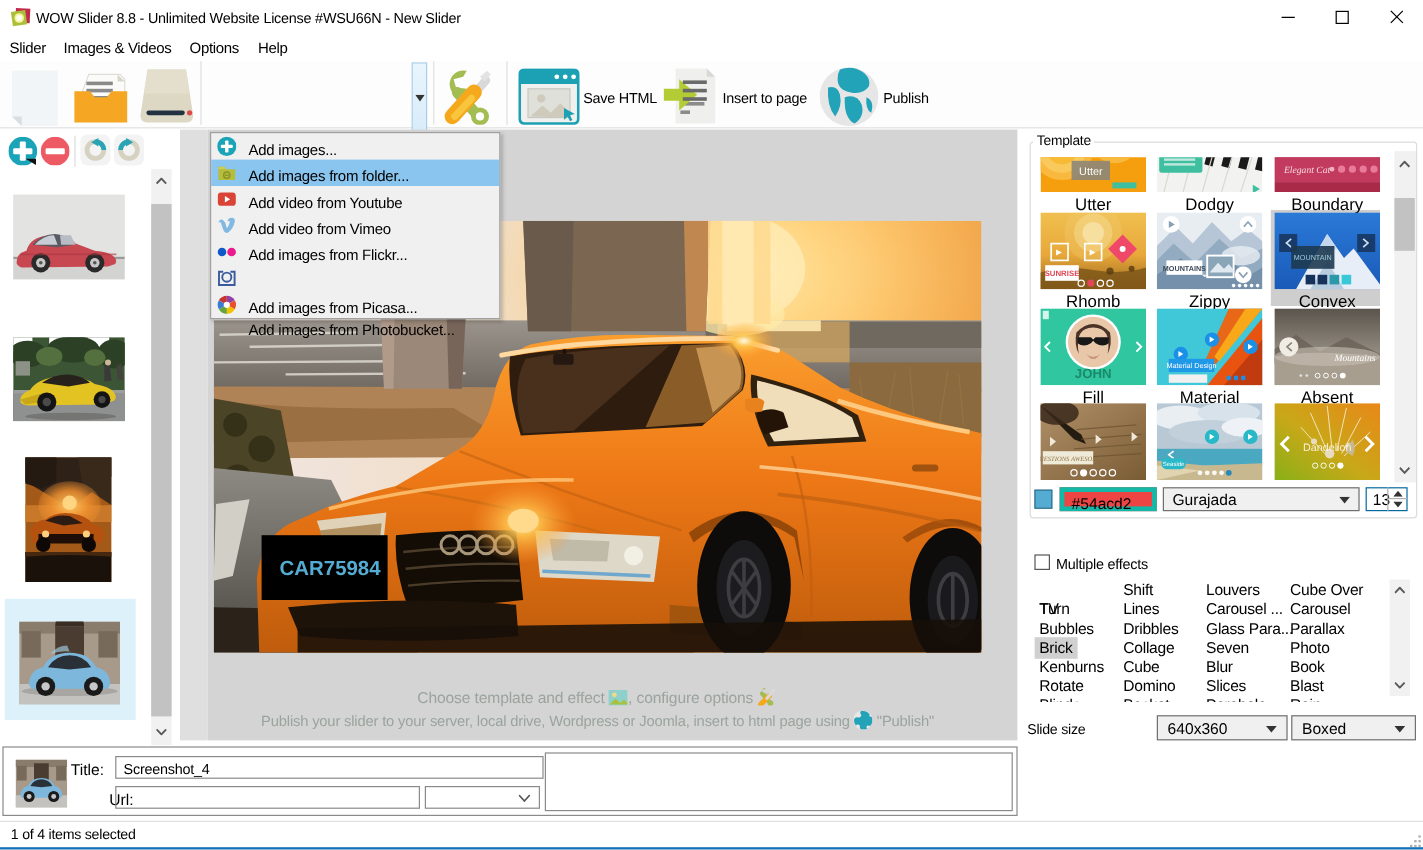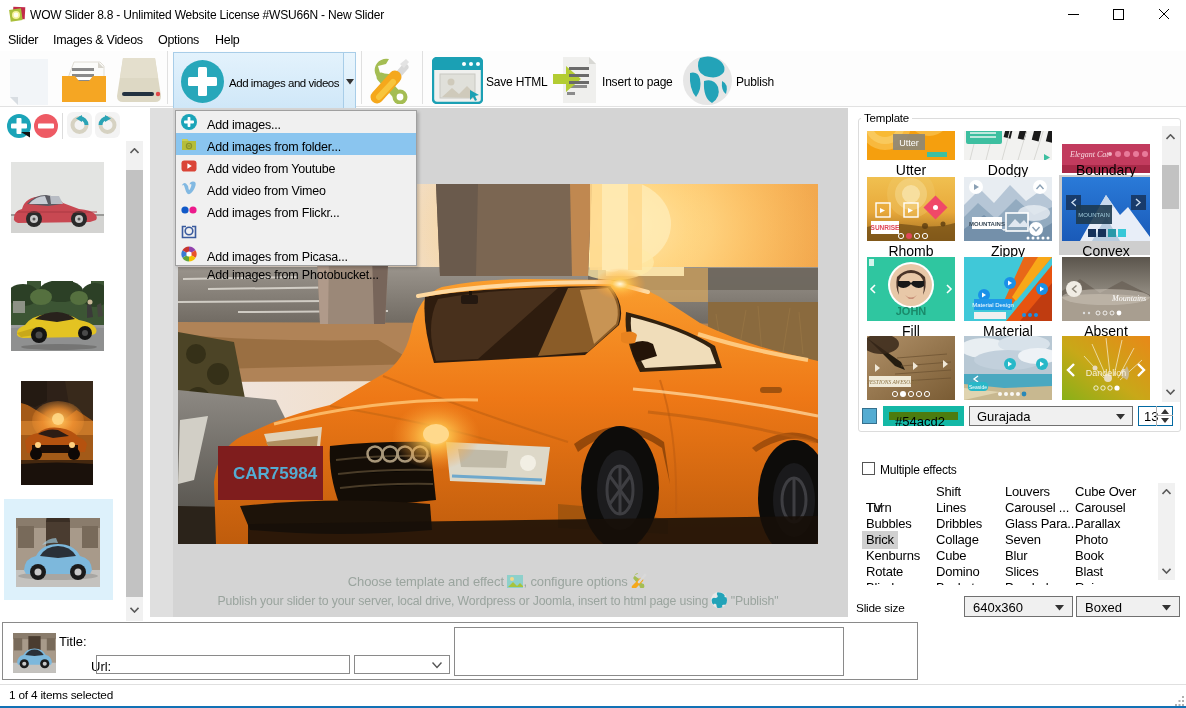--- a/index.html
+++ b/index.html
@@ -50,28 +50,20 @@
   </svg>
 
   <svg class="abs" style="left:115px;top:5px;" width="48" height="49" viewBox="0 0 48 49">
     <path d="M8 2 h32 l6 38 q0 6 -6 6 h-32 q-6 0 -6-6 z" fill="#ddd8c4"></path>
     <path d="M8 2 h32 l3 20 h-38 z" fill="#e4dfcd"></path>
     <rect x="7" y="36" width="32" height="4" rx="2" fill="#233240"></rect>
     <circle cx="43" cy="38" r="2.2" fill="#e04848"></circle>
   </svg>
   <div class="abs" style="left:167px;top:0px;width:1px;height:53px;background:#e0e0e0;"></div>
 
-  <div class="abs" style="left:173px;top:1px;width:170px;height:58px;background:linear-gradient(#e3f2fc,#cfe7f8);border:1px solid #a8cde8;border-right:none;">
-    <svg class="abs" style="left:7px;top:7px;" width="43" height="43" viewBox="0 0 43 43">
-      <circle cx="21.5" cy="21.5" r="21.5" fill="#27a7ba"></circle>
-      <rect x="17" y="7" width="9" height="29" rx="1.5" fill="#fff"></rect>
-      <rect x="7" y="17" width="29" height="9" rx="1.5" fill="#fff"></rect>
-    </svg>
-    <span class="abs" style="left:55px;top:24px;font-size:11.5px;letter-spacing:-0.45px;color:#000;white-space:nowrap;">Add images and videos</span>
-  </div>
   <div class="abs" style="left:343px;top:1px;width:13px;height:58px;background:linear-gradient(#e9f5fd,#d8ecf9);border:1px solid #a8cde8;">
     <svg class="abs" style="left:2px;top:26px;" width="8" height="6" viewBox="0 0 8 6">
         <path d="M0 0 h8 l-4 5.5 z" fill="#333"></path>
       </svg>
   </div>
   <div class="abs" style="left:361px;top:0px;width:1px;height:53px;background:#e0e0e0;"></div>
 
   <svg class="abs" style="left:367px;top:6px;" width="46" height="47" viewBox="0 0 46 47">
     <path d="M30 38 L14 20" stroke="#a4bd53" stroke-width="9" stroke-linecap="round"></path>
     <circle cx="33" cy="40" r="7.5" fill="#a4bd53"></circle>
@@ -410,21 +402,21 @@
     <rect x="582" y="203" width="22" height="6" rx="3" fill="#a0520e"></rect>
 
     <ellipse cx="258" cy="252" rx="44" ry="34" fill="url(#glare)"></ellipse>
     <ellipse cx="258" cy="250" rx="13" ry="10" fill="#ffd98c"></ellipse>
     <ellipse cx="442" cy="100" rx="26" ry="16" fill="url(#glare)"></ellipse>
 
     <path d="M70 340 L640 332 L640 360 L70 360 z" fill="#170f08" opacity="0.88"></path>
   </svg>
   </div>
 
-  <div class="abs" style="left:45px;top:338px;width:105px;height:54px;background:#7f1d1d;">
+  <div class="abs" style="left:45px;top:338px;width:105px;height:54px;background:#000000;">
     <span style="position:absolute;left:15px;top:18px;font-size:17px;font-weight:bold;color:#54acd2;">CAR75984</span>
   </div>
 
   <div class="abs" style="left:5px;top:484px;width:640px;text-align:center;font-size:12.3px;letter-spacing:-0.15px;color:#9aa49e;">Publish your slider to your server, local drive, Wordpress or Joomla, insert to html page using <svg style="vertical-align:-3px" width="16" height="16" viewBox="0 0 49 49">
         <circle cx="24.5" cy="24.5" r="24.5" fill="#e8e8e8"></circle>
         <path d="M20 1 q-4 5 -1 8 q3 3 1 6 q-3 4 -8 3 q-5-1 -8 2 q-2 3 -2 5 q0 8 5 14 q2-4 6-3 q5 1 4 6 q0 3 2 6 q3 1 6 1 q6 0 11-3 q-3-2 -2-5 q2-3 5-2 q4 1 6-1 q4-5 4-13 q0-5 -2-9 q-3 1 -5-1 q-2-3 0-5 q-4-6 -11-8 q-4-1 -11-1 z" fill="#23a3b8"></path>
       </svg> "Publish"</div>
   <div class="abs" style="left:5px;top:465px;width:640px;text-align:center;font-size:13px;letter-spacing:-0.1px;color:#9aa49e;">Choose template and effect <svg style="vertical-align:-2px" width="16" height="13" viewBox="0 0 16 13">
         <rect width="16" height="13" fill="#8ed0cb"></rect>
         <circle cx="5" cy="4" r="2" fill="#f2d98a"></circle>
@@ -481,21 +473,21 @@
             <line x1="54" y1="64" x2="70" y2="10"></line>
             <line x1="70" y1="64" x2="86" y2="14"></line>
           </g>
         <rect x="2" y="24" width="36" height="24" rx="2" fill="#3dbfa0"></rect>
         <rect x="6" y="30" width="22" height="3" fill="#e8f8f4"></rect>
           <rect x="6" y="36" width="26" height="2" fill="#bfe8de"></rect>
           <rect x="6" y="40" width="26" height="2" fill="#bfe8de"></rect>
         <path d="M80 58 l6 3.5 -6 3.5 z" fill="#3dbfa0"></path>
       </svg>
     </div>
-    <div class="abs" style="left:202px;top:20px;width:98px;height:29px;overflow:hidden;">
+    <div class="abs" style="left:202px;top:7px;width:98px;height:29px;overflow:hidden;">
       <svg class="abs" style="left:0;top:-35px;" width="88" height="64" viewBox="0 0 88 64">
         <rect width="88" height="64" fill="#c05a74"></rect>
         <rect x="0" y="0" width="88" height="34" fill="#c893a0"></rect>
         <ellipse cx="28" cy="14" rx="22" ry="12" fill="#e8ccd2"></ellipse>
           <ellipse cx="60" cy="20" rx="18" ry="10" fill="#b06a7c"></ellipse>
         <rect x="40" y="0" width="40" height="18" fill="#b85a6e"></rect>
         <rect x="0" y="34" width="88" height="22" fill="#c23b5e"></rect>
         <text x="8" y="48" font-size="8" fill="#f8d8e0" font-family="Liberation Serif" font-style="italic">Elegant Cat</text>
         <g fill="#e87a9a">
             <circle cx="56" cy="45" r="3"></circle>
@@ -753,21 +745,21 @@
     <svg class="abs" style="left:4px;top:8px;" width="9" height="6" viewBox="0 0 9 6">
         <path d="M0.5 5 L4.5 0.8 L8.5 5" fill="none" stroke="#5a5a5a" stroke-width="1.6"></path>
       </svg>
     <div class="abs" style="left:0;top:39px;width:17px;height:44px;background:#c2c2c2;"></div>
     <svg class="abs" style="left:4px;top:263px;" width="9" height="6" viewBox="0 0 9 6">
         <path d="M0.5 0.8 L4.5 5 L8.5 0.8" fill="none" stroke="#5a5a5a" stroke-width="1.6"></path>
       </svg>
   </div>
 
   <div class="abs" style="left:14px;top:300px;width:15px;height:16px;background:#54acd2;border:1px solid #35708e;"></div>
-  <div class="abs" style="left:35px;top:298px;width:81px;height:20px;background:#4d7c0f;border:6px solid #14b8a6;font-size:13px;padding:2px 0 0 6px;">#54acd2</div>
+  <div class="abs" style="left:35px;top:298px;width:81px;height:20px;background:#ef4444;border:4px solid #14b8a6;font-size:13px;padding:2px 0 0 6px;">#54acd2</div>
   <div class="abs" style="left:121px;top:298px;width:164px;height:20px;background:#f0f0f0;border:1px solid #707070;font-size:13px;padding:2px 0 0 7px;">Gurajada
     <svg class="abs" style="right:7px;top:7px;" width="9" height="6" viewBox="0 0 9 6">
         <path d="M0 0 h9 l-4.5 5.5 z" fill="#333"></path>
       </svg>
   </div>
   <div class="abs" style="left:290px;top:298px;width:35px;height:20px;background:#fff;border:1px solid #0369a1;font-size:13px;padding:2px 0 0 5px;">13</div>
   <div class="abs" style="left:308px;top:298px;width:17px;height:20px;border-left:1px solid #b0b0b0;">
     <div style="height:10px;border-bottom:1px solid #b0b0b0;position:relative;">
         <svg class="abs" style="left:4px;top:2.5px;" width="8" height="5" viewBox="0 0 8 5">
           <path d="M0 5 L4 0 L8 5 z" fill="#333"></path>
@@ -829,37 +821,38 @@
       </svg>
   </div>
   <div class="abs" style="left:228px;top:488px;width:104px;height:21px;background:#f0f0f0;border:1px solid #707070;font-size:13px;padding:3px 0 0 8px;">Boxed
     <svg class="abs" style="right:8px;top:8px;" width="9" height="6" viewBox="0 0 9 6">
         <path d="M0 0 h9 l-4.5 5.5 z" fill="#333"></path>
       </svg>
   </div>
 
 </div>
 
-<div class="abs" style="left:2px;top:622px;width:916px;height:58px;border:1px solid #8a8a8a;background:#fff;">
+<div class="abs" style="left:2px;top:622px;width:846px;height:58px;border:1px solid #8a8a8a;background:#fff;">
   <svg id="thsmall" class="abs" style="left:10px;top:10px;" width="43" height="40" viewBox="0 0 84 78">
     <rect width="84" height="78" fill="#a89a8a"></rect>
     <rect x="0" y="0" width="84" height="12" fill="#8a7c6c"></rect>
     <path d="M30 6 h24 v32 h-24 z" fill="#4a3c30"></path>
     <rect x="2" y="10" width="16" height="24" fill="#786a5a"></rect>
       <rect x="66" y="10" width="16" height="24" fill="#786a5a"></rect>
     <rect x="0" y="58" width="84" height="20" fill="#c4c2be"></rect>
     <path d="M8 58 q1 -13 12 -15 q6 -13 22 -13 q16 0 22 13 q11 2 12 15 l-2 4 h-64 z" fill="#7db8dc"></path>
     <path d="M24 43 q6 -11 18 -11 q12 0 18 11 l-18 2 z" fill="#2a3038"></path>
     <circle cx="22" cy="60" r="9" fill="#1a1a1a"></circle>
       <circle cx="22" cy="60" r="4" fill="#c8c8c8"></circle>
     <circle cx="62" cy="60" r="9" fill="#1a1a1a"></circle>
       <circle cx="62" cy="60" r="4" fill="#c8c8c8"></circle>
   </svg>
   <span class="abs" style="left:56px;top:11px;font-size:13px;color:#000;">Title:</span>
   <span class="abs" style="left:40px;top:36px;font-size:13px;color:#000;margin-left:48px;">Url:</span>
+  <div class="abs" style="left:93px;top:7px;width:357px;height:19px;border:1px solid #8a8a8a;font-size:12px;letter-spacing:-0.2px;padding:3px 0 0 6px;">Screenshot_4</div>
   <div class="abs" style="left:93px;top:32px;width:254px;height:19px;border:1px solid #8a8a8a;"></div>
   <div class="abs" style="left:351px;top:32px;width:96px;height:19px;border:1px solid #8a8a8a;background:#fff;">
     <svg class="abs" style="right:7px;top:6px;" width="10" height="7" viewBox="0 0 10 7">
         <path d="M0.5 0.5 L5 5.5 L9.5 0.5" fill="none" stroke="#555" stroke-width="1.4"></path>
       </svg>
   </div>
   <div class="abs" style="left:451px;top:4px;width:390px;height:49px;border:1px solid #8a8a8a;"></div>
 </div>
 
 <div class="abs" style="left:0;top:684px;width:1186px;height:24px;background:#fff;border-top:1px solid #e0e0e0;">

